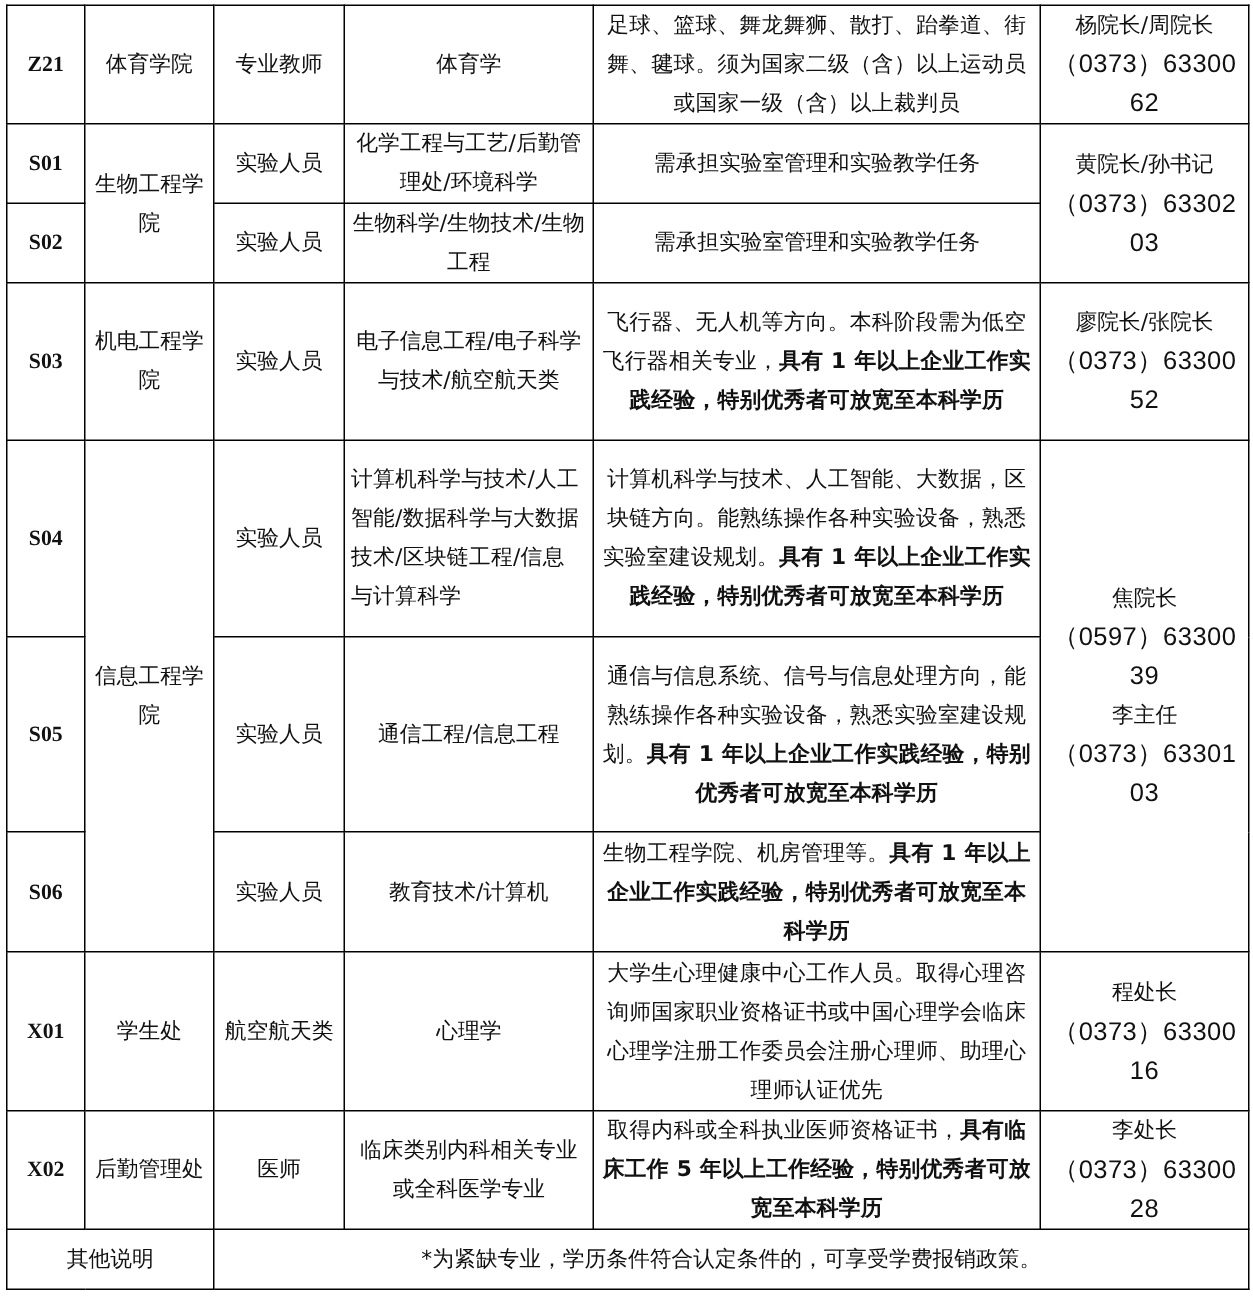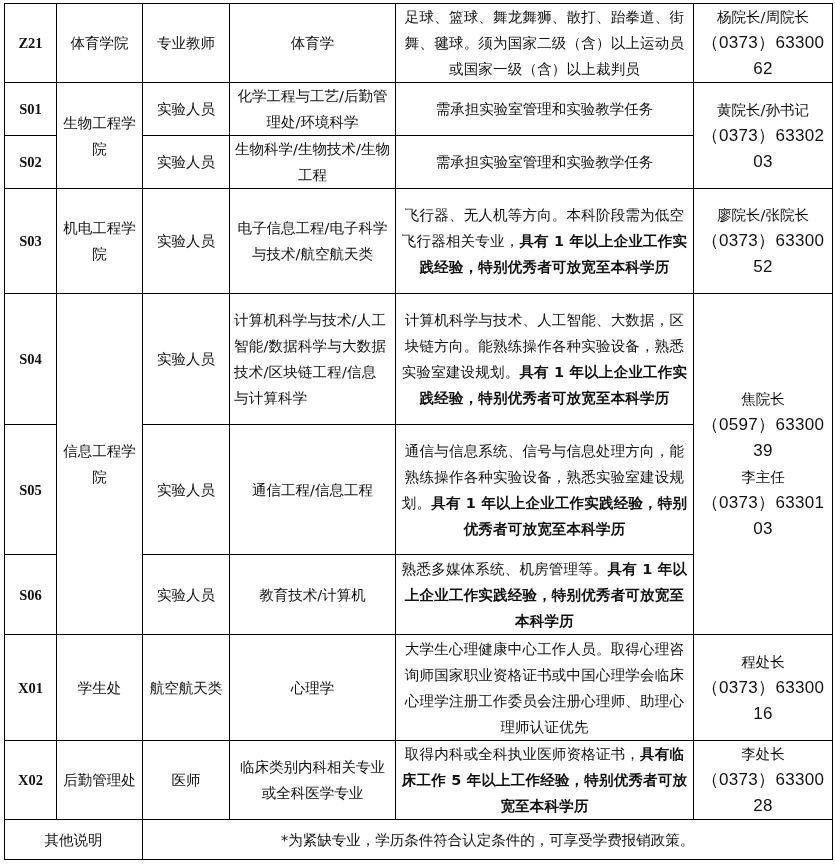--- a/index.html
+++ b/index.html
@@ -94,21 +94,21 @@
       <td class="code">S05</td>
       <td>实验人员</td>
       <td>通信工程/信息工程</td>
       <td class="req"><span>通信与信息系统、信号与信息处理方向，能熟练操作各种实验设备，熟悉实验室建设规划。</span><b class="em">具有 1 年以上企业工作实践经验，特别优秀者可放宽至本科学历</b></td>
     </tr>
 
     <tr style="height:80px">
       <td class="code">S06</td>
       <td>实验人员</td>
       <td>教育技术/计算机</td>
-      <td class="req"><span>熟悉多媒体系统、机房管理等。</span><b class="em">具有 1 年以上企业工作实践经验，特别优秀者可放宽至本科学历</b></td>
+      <td class="req"><span>生物工程学院、机房管理等。</span><b class="em">具有 1 年以上企业工作实践经验，特别优秀者可放宽至本科学历</b></td>
     </tr>
 
     <tr style="height:106px">
       <td class="code">X01</td>
       <td>学生处</td>
       <td>航空航天类</td>
       <td>心理学</td>
       <td class="req"><span>大学生心理健康中心工作人员。取得心理咨询师国家职业资格证书或中国心理学会临床心理学注册工作委员会注册心理师、助理心理师认证优先</span></td>
       <td class="contact">
         <span class="blk">程处长</span>

